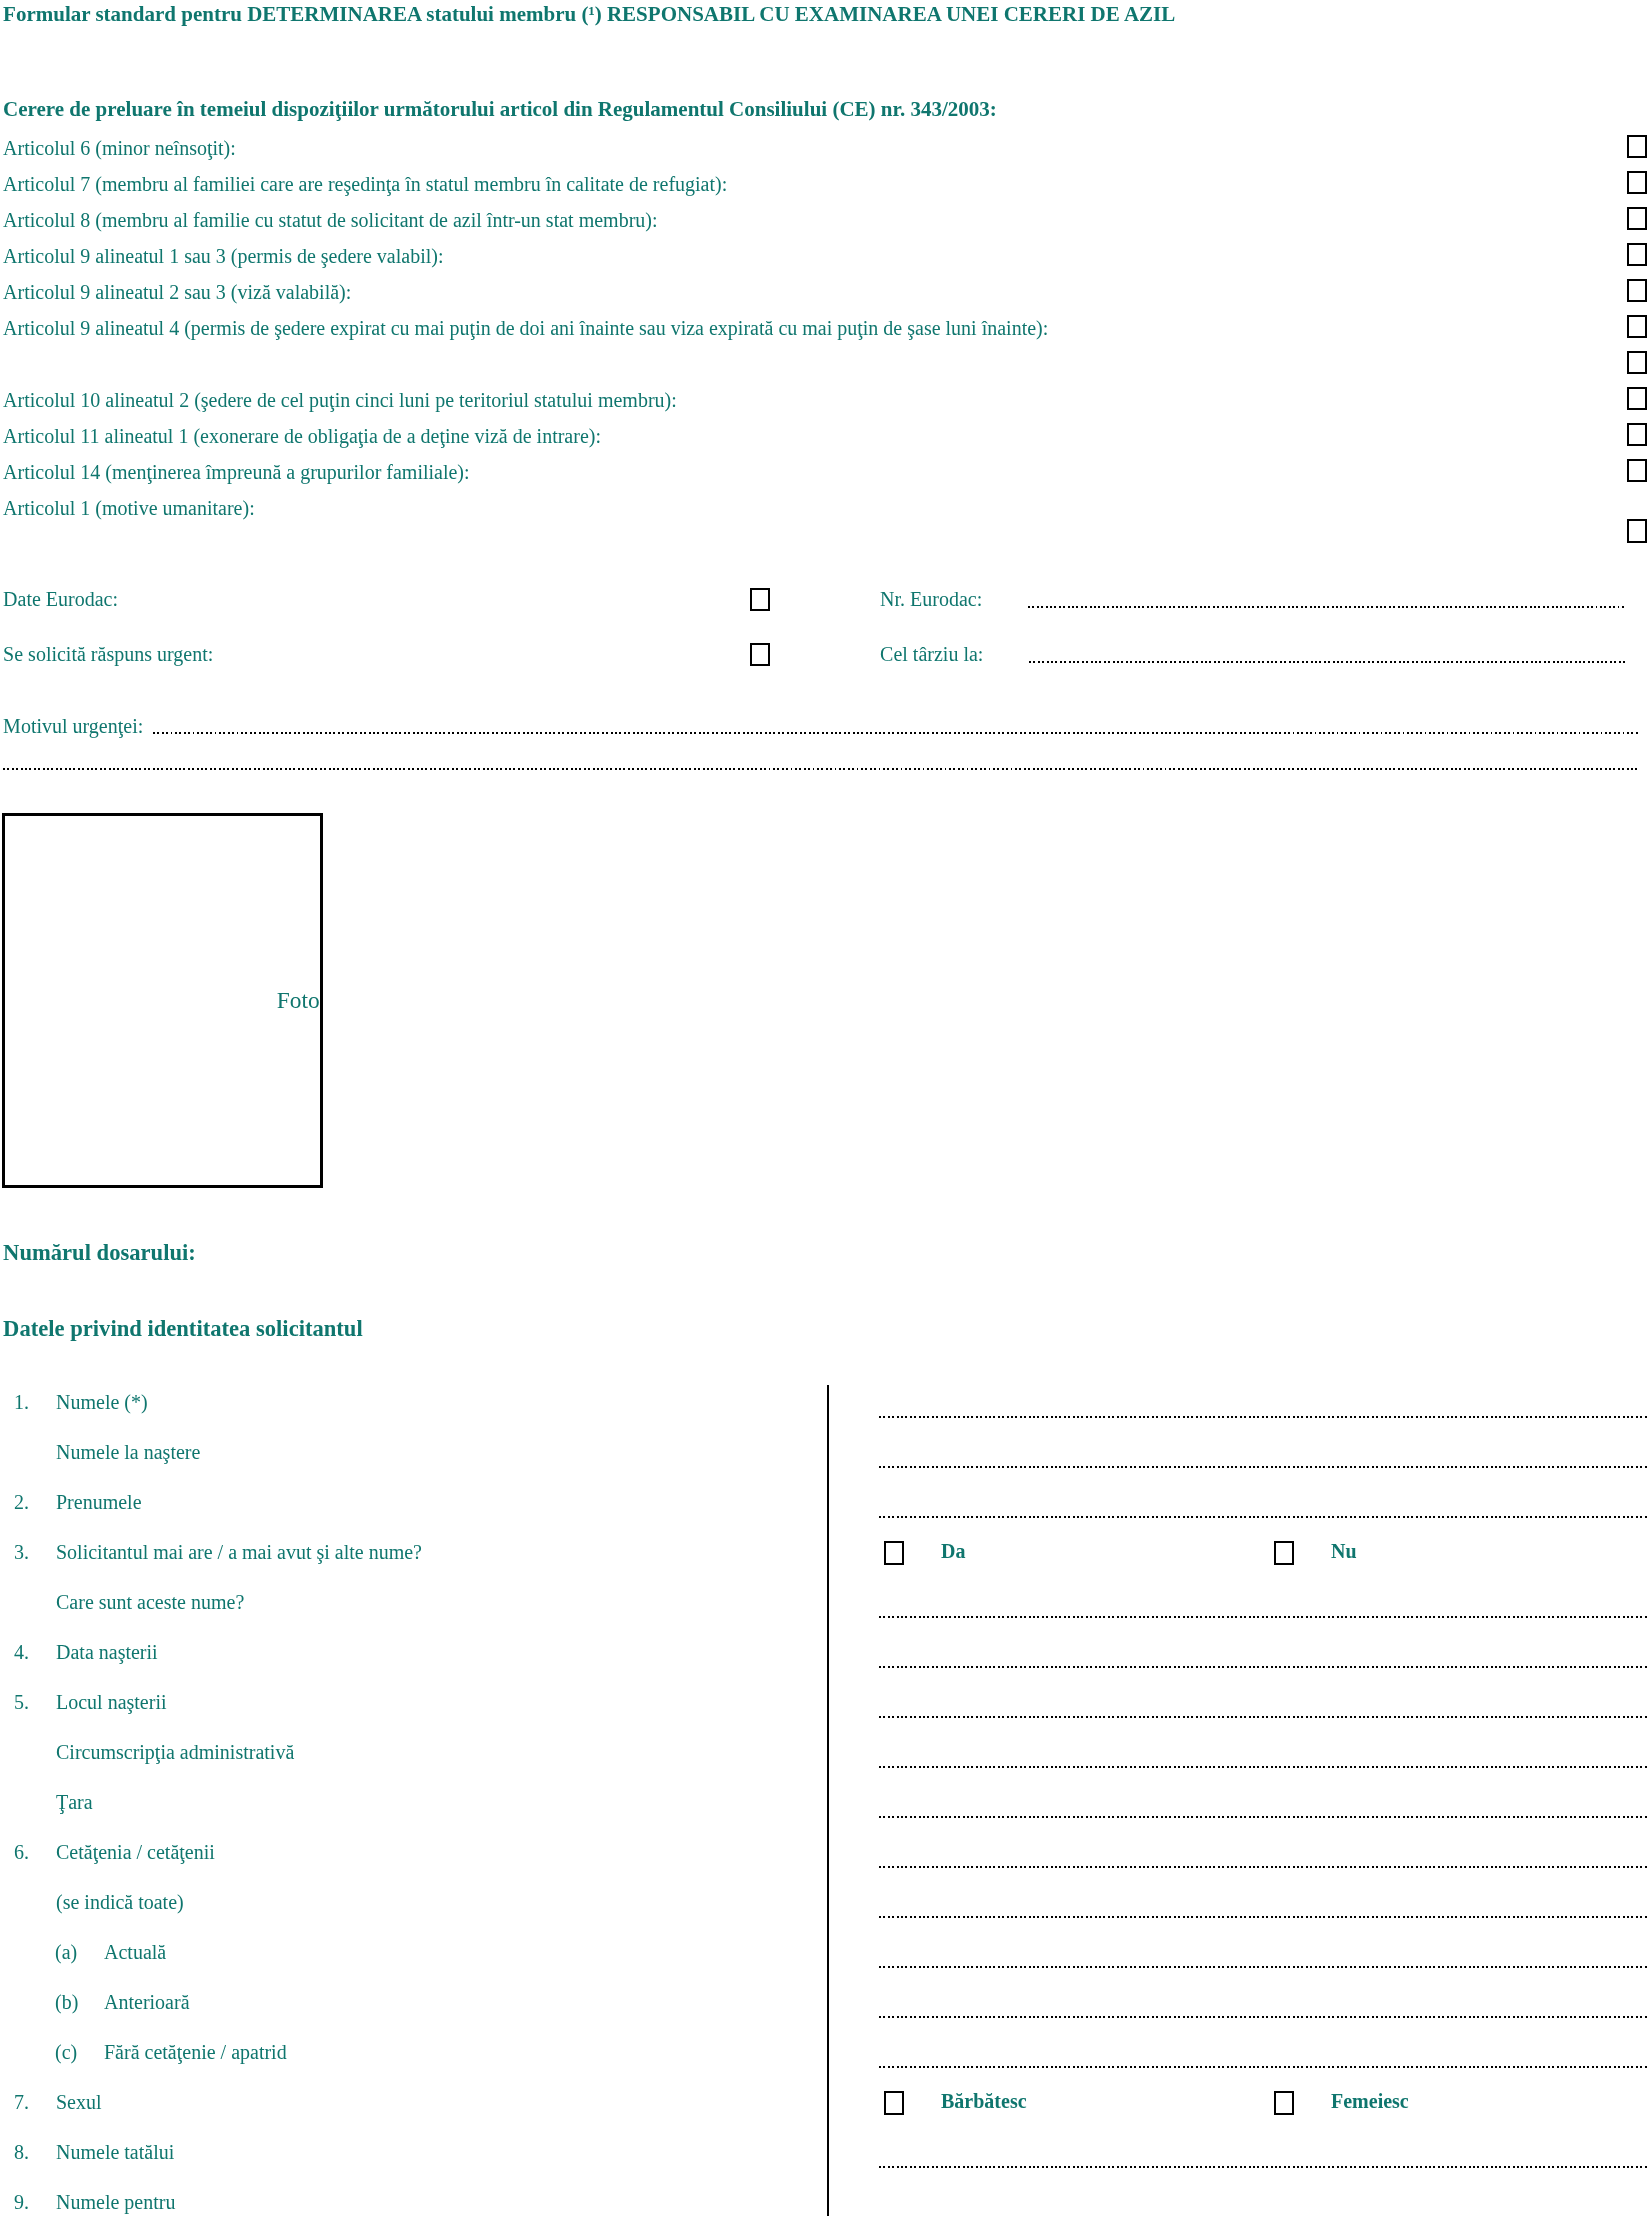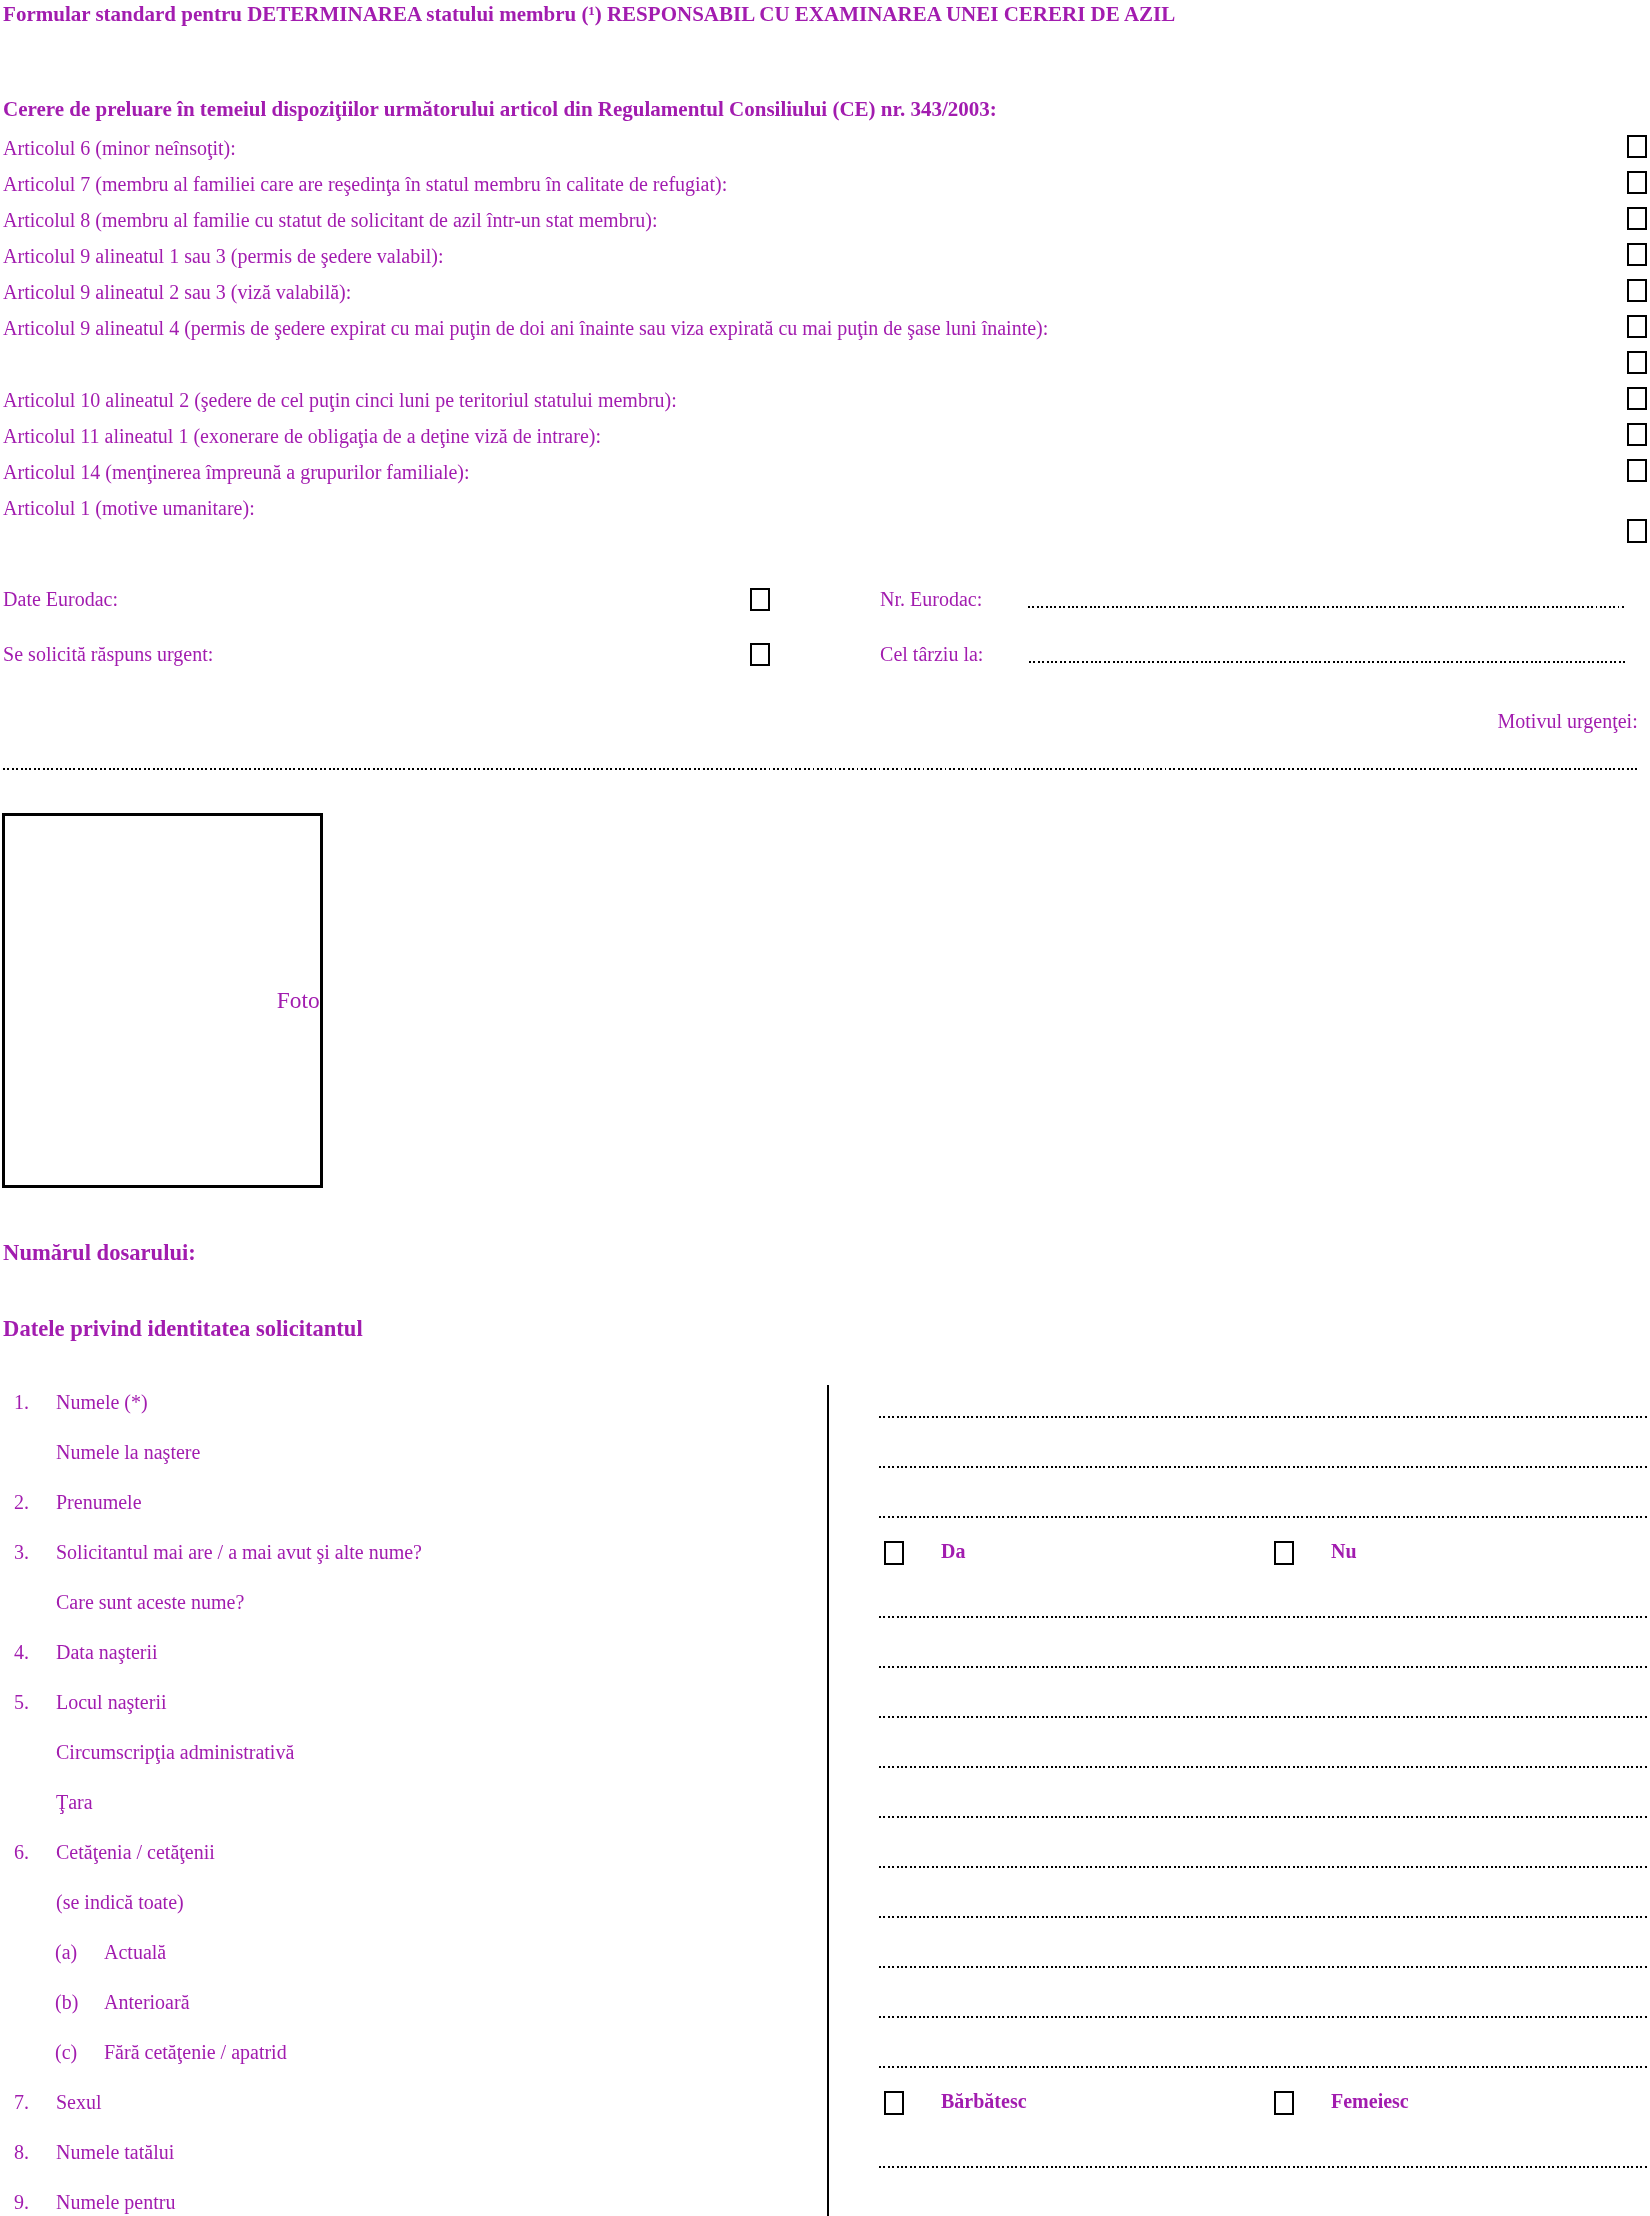--- a/index.html
+++ b/index.html
@@ -1,20 +1,20 @@
 <!DOCTYPE html>
 <html style="font-size:12.5px"><head>
 <meta charset="utf-8">
 <style>
   html,body{margin:0;padding:0;background:#e8e8e8;}
   #page{
     position:relative;
     width:1651px;height:2216px;
     background:#ffffff;
-    color:#a21caf;
+    color:#0f766e;
     font-family:"Liberation Serif","DejaVu Serif",serif;
     overflow:hidden;
     margin:0 auto;
   }
 
   
   .title{position:absolute;left:3.1px;top:1.6px;font-size:21px;font-weight:bold;white-space:nowrap;}
   .subtitle{position:absolute;left:3.1px;top:97px;font-size:21px;font-weight:bold;white-space:nowrap;text-align:center;}
 
   
@@ -32,21 +32,21 @@
   .eu-row{position:absolute;left:3.1px;width:1635px;height:34px;}
   .eu-label{position:absolute;left:0;top:0;font-size:20px;line-height:26.5px;white-space:nowrap;}
   .eu-cb{left:747px;top:1.6px;}
   .eu-right{position:absolute;left:877px;right:13.3px;top:0;display:flex;align-items:flex-end;gap:41px;}
   .eu-right .rlabel{font-size:20px;line-height:26.5px;white-space:nowrap;flex:0 0 auto;}
   .dotted{
     height:2.3px;
     background:repeating-linear-gradient(to right,#000 0,#000 1.9px,transparent 1.9px,transparent 4.4px);
   }
   .eu-right .dotted{flex:1 1 auto;margin:0 0 4.7px 4.7px;}
-  .motiv-row{position:absolute;left:3.1px;right:13.3px;top:708px;display:flex;align-items:flex-end;height:31px;flex-direction:column;}
+  .motiv-row{position:absolute;left:3.1px;right:13.3px;top:708px;display:flex;align-items:flex-end;height:31px;}
   .motiv-row .rlabel{font-size:20px;line-height:26.5px;white-space:nowrap;flex:0 0 auto;}
   .motiv-row .dotted{flex:1 1 auto;margin:0 0 4.7px 9.4px;}
   .extra-dotted{position:absolute;left:3.1px;right:13.3px;top:768px;}
 
   
   .photo-box{
     position:absolute;left:1.6px;top:813px;width:321px;height:375px;
     border:3.1px solid #000;box-sizing:border-box;
     display:flex;align-items:center;justify-content:flex-end;
   }

